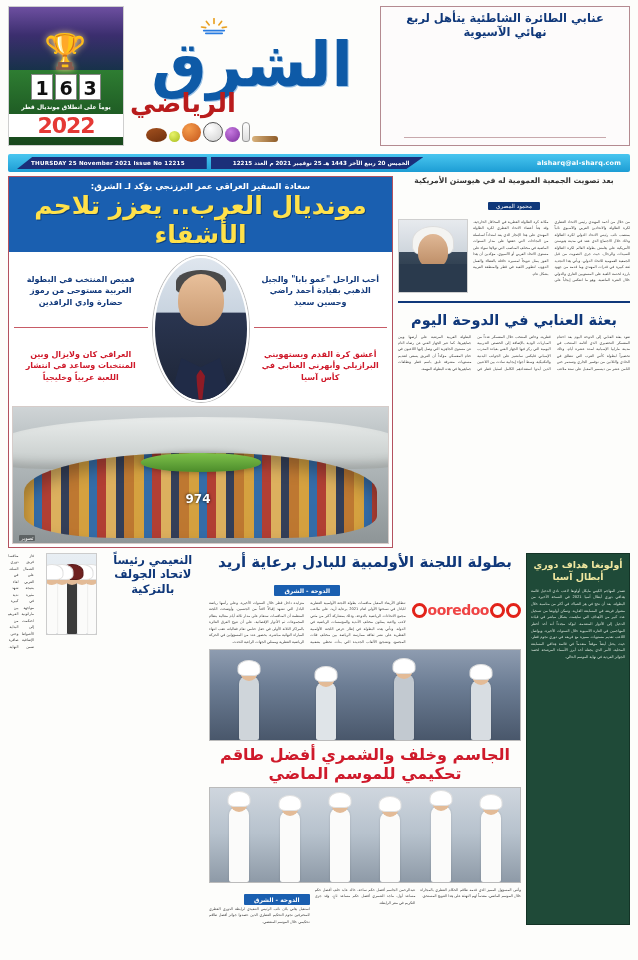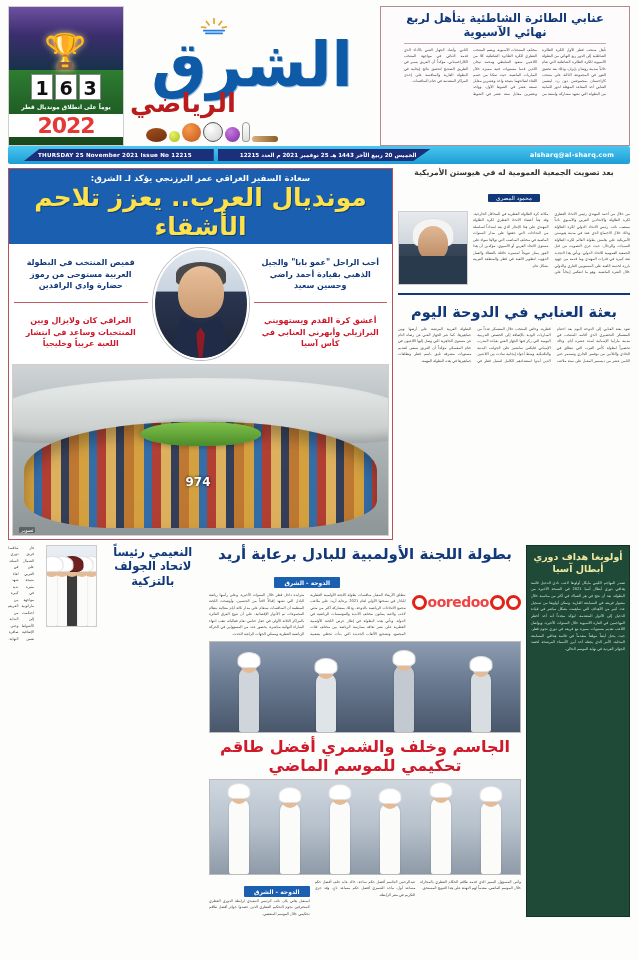--- a/index.html
+++ b/index.html
@@ -100,41 +100,41 @@
   .b-tennis { width: 11px; height: 11px; background: radial-gradient(circle at 35% 30%, #e8f36a, #a8bd1c); }
   .b-amfoot { width: 21px; height: 14px; border-radius: 50%/50%; background: linear-gradient(160deg,#a4511f,#6d2f0d); }
   .b-pin { width: 8px; height: 20px; border-radius: 4px 4px 3px 3px; background: linear-gradient(180deg,#fff,#ddd); border:1px solid #999; }
   .b-bat { width: 26px; height: 6px; border-radius: 3px; background: linear-gradient(90deg,#d9b27c,#8d5b28); }
 
   .mh-brief {
     width: 250px; flex: 0 0 250px;
     border: 1px solid #b48a90;
     background: #fdfbfb;
     padding: 4px 23px;
-    display: flex; flex-direction: column;
+    display: flex; flex-direction: row;
   }
   .brief-title {
     font-size: 11.5px; font-weight: bold; color: #10387a;
     text-align: center; line-height: 1.25;
     border-bottom: 1px solid #c8a8ac;
     padding-bottom: 3px; margin-bottom: 3px;
   }
   .brief-body {
     column-count: 3; column-gap: 5px;
     font-size: 3.6px; line-height: 1.75; color: #3c3c3c;
     text-align: justify; flex: 1; overflow: hidden;
   }
 
   
   .datebar {
-    height: 18px; margin-top: 0;
+    height: 18px; margin-top: 8px;
     display: flex; flex-direction: row-reverse; align-items: center;
     background: linear-gradient(180deg,#49c6ef 0%, #1d9dd4 100%);
     border-radius: 2px; position: relative;
-    padding: 0 16px; gap: 4px;
+    padding: 0 9px; gap: 4px;
   }
   .db-seg {
     font-size: 5.6px; color: #ffffff; font-weight: bold;
     white-space: nowrap; letter-spacing: .2px;
   }
   .db-arabic {
     background: #1b2f7a; padding: 3px 14px 3px 22px;
     clip-path: polygon(0 0, 100% 0, 92% 100%, 0% 100%);
   }
   .db-english {
@@ -169,21 +169,21 @@
   }
   .lead-headline {
     color: #ffe14a; font-size: 25px; font-weight: bold;
     line-height: 1.15; letter-spacing: -.5px;
     text-shadow: 1px 1px 0 #0d3f7d;
     margin-top: 1px;
   }
   .lead-mid {
     display: flex; flex-direction: row-reverse;
     background: #ffffff; padding: 4px 5px;
-    gap: 5px; height: 120px;
+    gap: 5px; height: 154px;
   }
   .quote-col { flex: 1 1 0; display: flex; flex-direction: column; gap: 3px; }
   .quote-box {
     flex: 1; display: flex; align-items: center;
     text-align: center; line-height: 1.45;
     padding: 2px 4px;
     font-weight: bold;
   }
   .q-blue { color: #10387a; font-size: 8px; border-bottom: 1px solid #c75b66; }
   .q-red  { color: #cf1a2b; font-size: 8px; }

